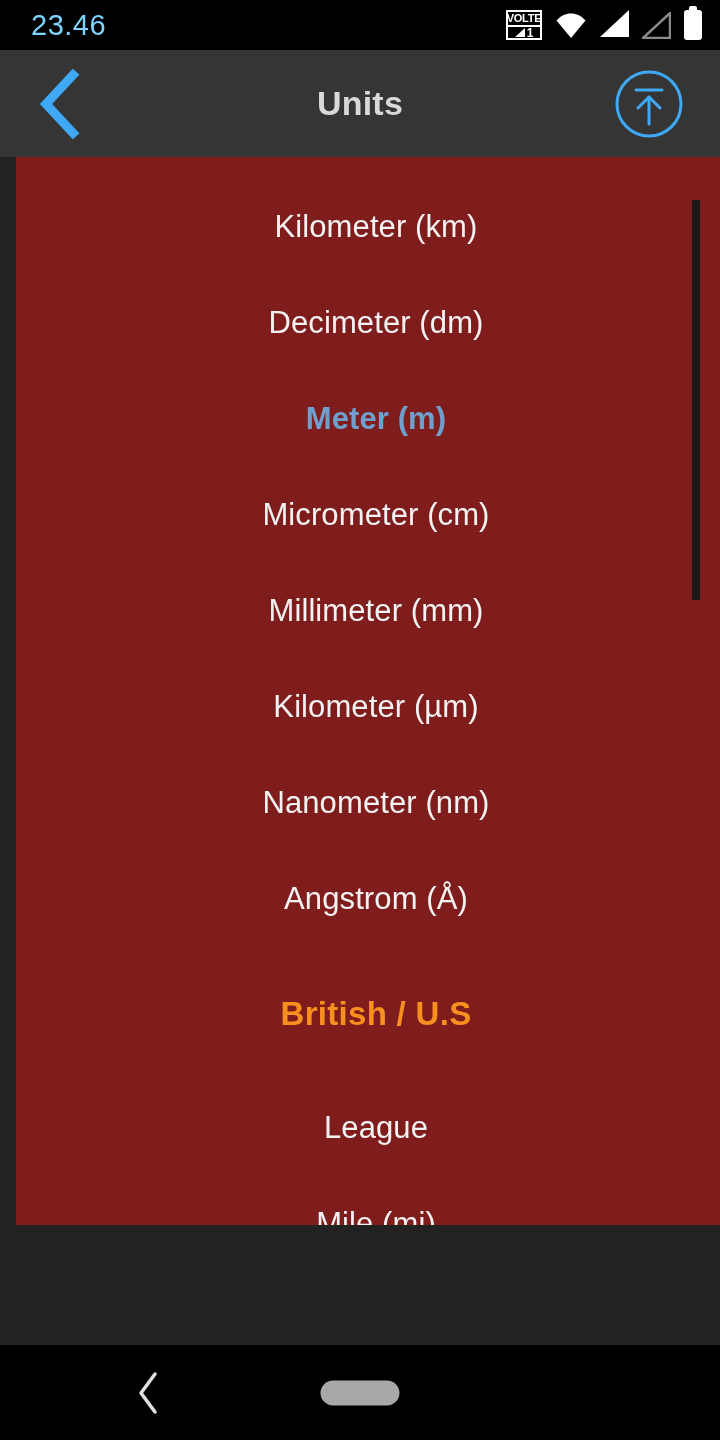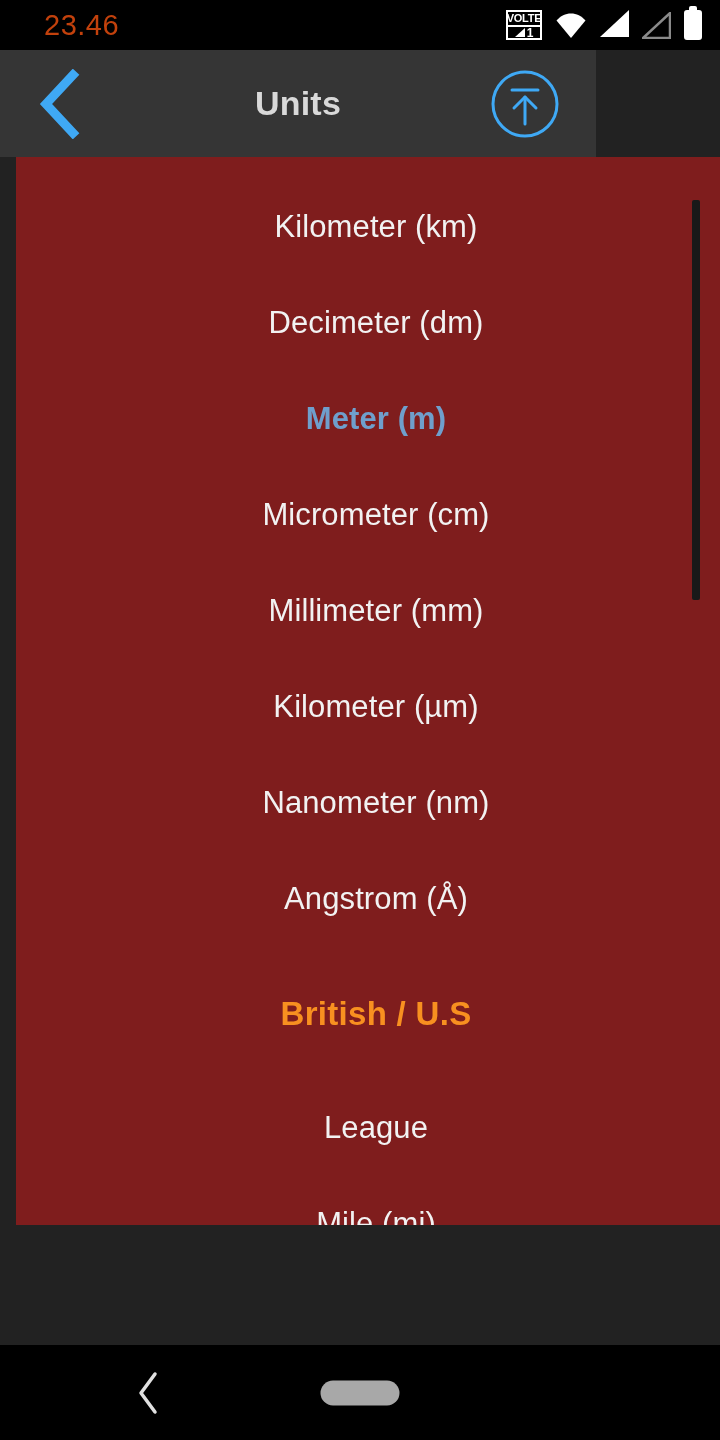--- a/index.html
+++ b/index.html
@@ -10,22 +10,22 @@
     overflow:hidden;
     position:relative;
   }
 
   
   .statusbar{
     position:absolute; left:0; top:0; width:720px; height:50px;
     background:#000000; display:flex; align-items:center;
   }
   .clock{
-    color:#c2410c; font-size:29px; font-weight:400;
-    letter-spacing:0.5px; margin-left:44px; line-height:1;
+    color:#7dd3fc; font-size:29px; font-weight:400;
+    letter-spacing:0.5px; margin-left:31px; line-height:1;
   }
   .status-icons{
     position:absolute; right:18px; top:0; height:50px;
     display:flex; align-items:center; gap:13px;
   }
   .volte{
     width:36px; height:30px; border:2px solid #ffffff;
     display:flex; flex-direction:column; align-items:center; justify-content:center;
     position:relative; background:#000;
   }
@@ -51,21 +51,21 @@
     width:18px; height:30px; border:2px solid #fff; border-radius:3px;
     position:relative; background:#fff;
   }
   .battery:before{
     content:""; position:absolute; left:50%; top:-6px; transform:translateX(-50%);
     width:8px; height:4px; background:#fff; border-radius:2px 2px 0 0;
   }
 
   
   .appbar{
-    position:absolute; left:0; top:50px; width:596px; height:107px;
+    position:absolute; left:0; top:50px; width:720px; height:107px;
     background:#353535; display:flex; align-items:center; justify-content:center;
   }
   .back-chevron{
     position:absolute; left:24px; top:50%; transform:translateY(-50%);
     width:72px; height:80px; display:flex; align-items:center; justify-content:center;
     cursor:pointer;
   }
   .appbar-title{
     color:#d9d9d9; font-size:34px; font-weight:bold; letter-spacing:0.2px;
   }

